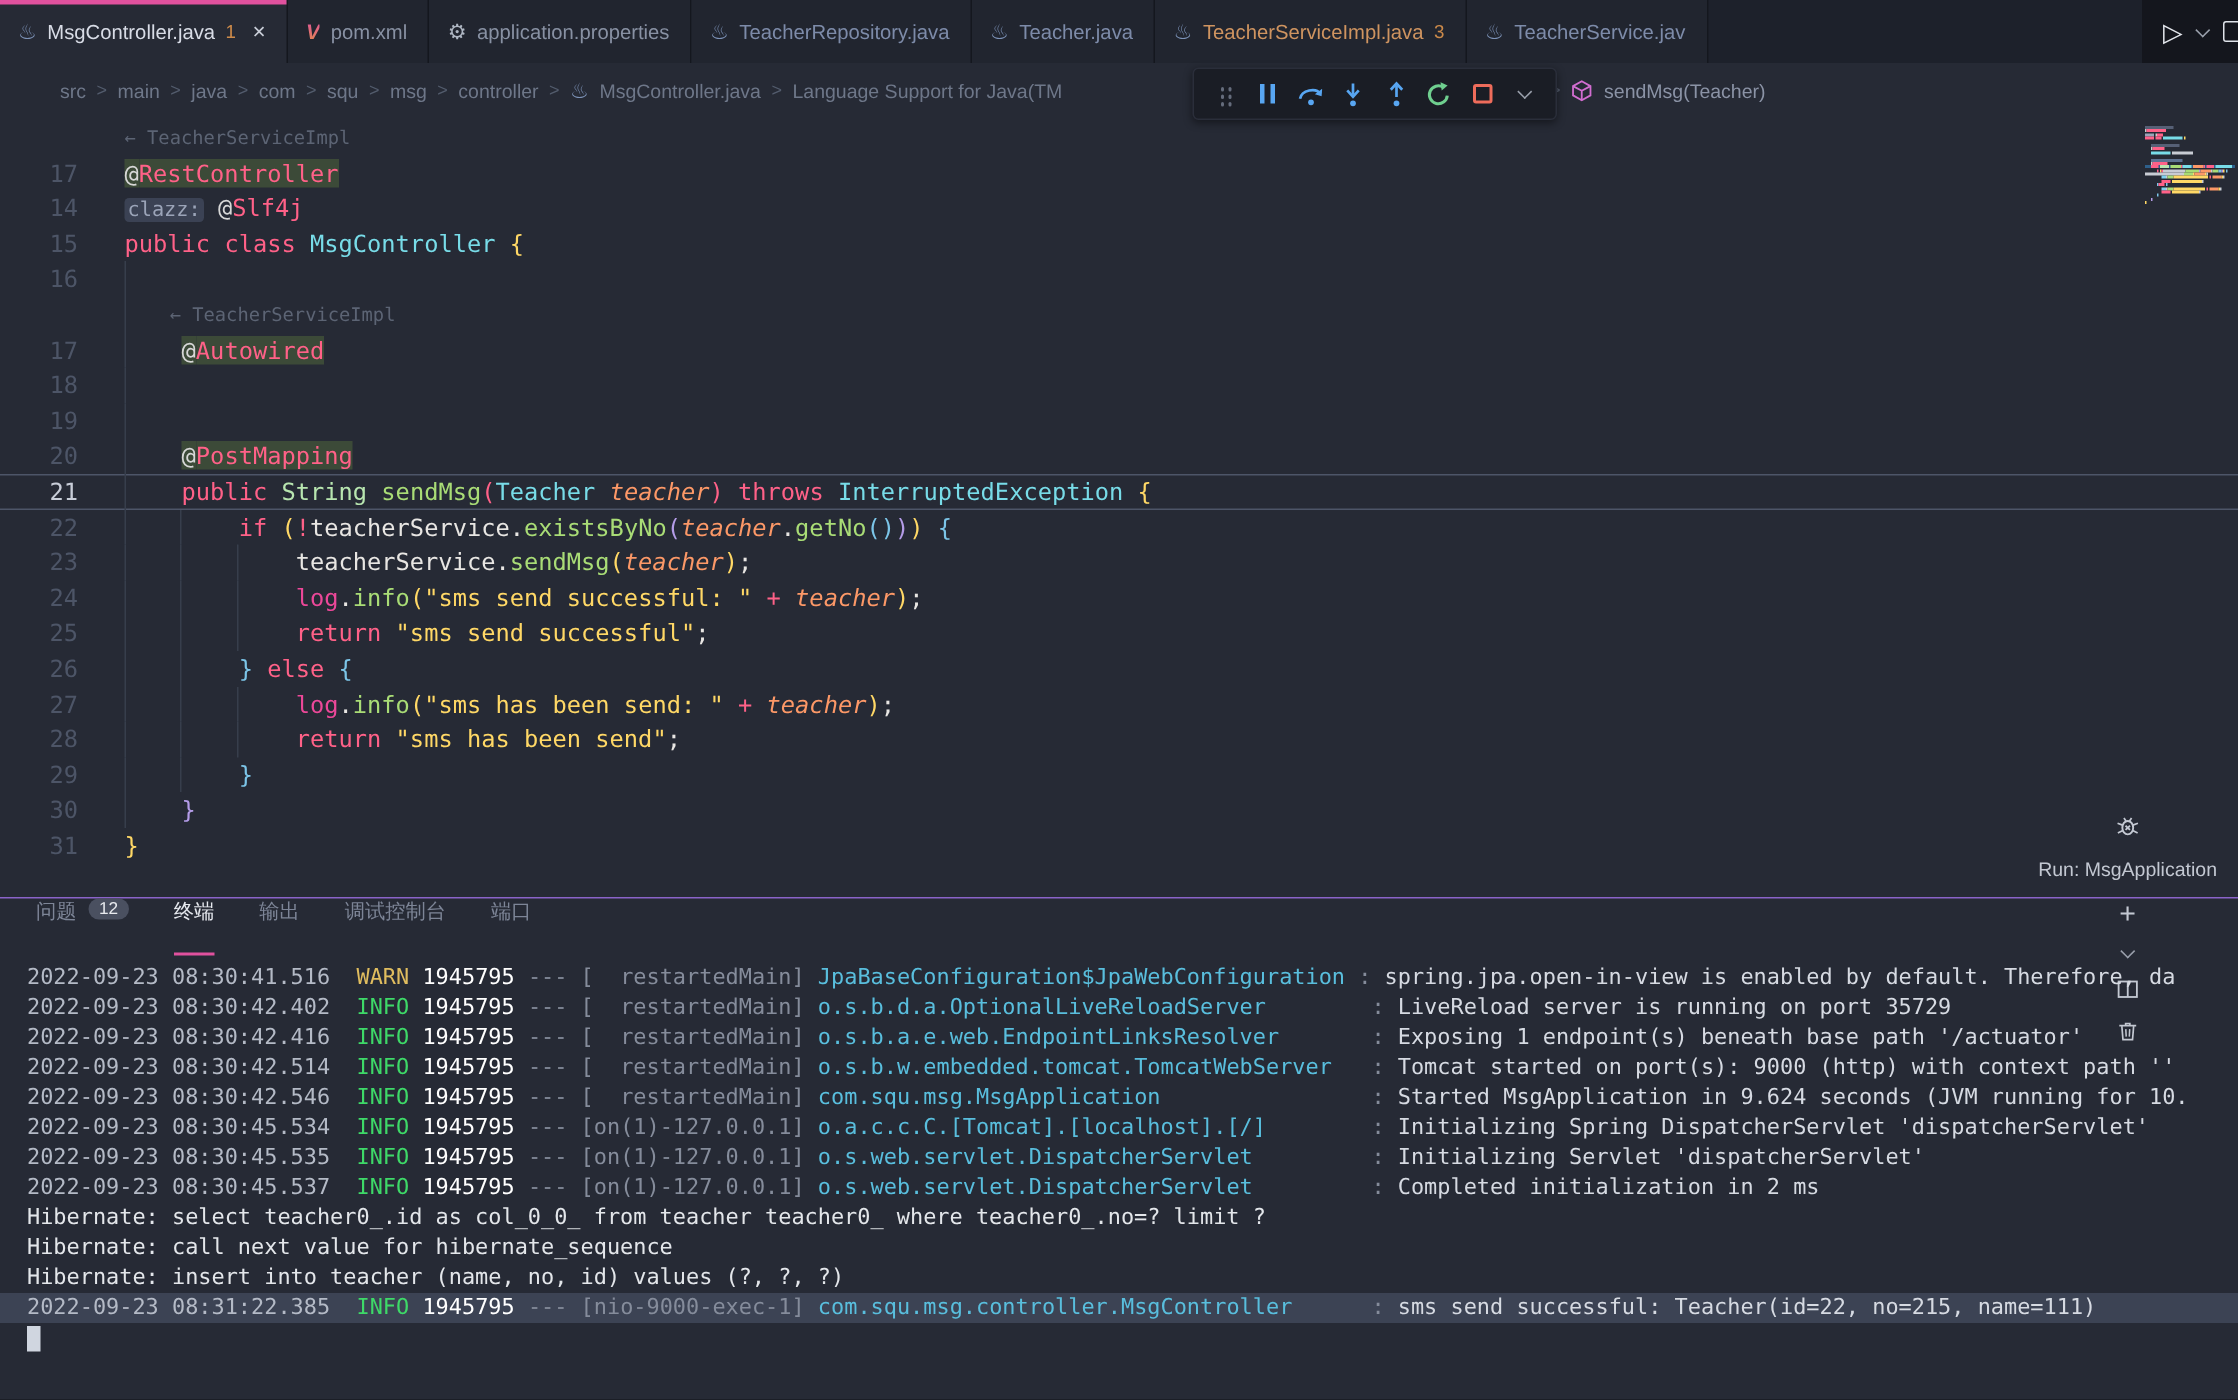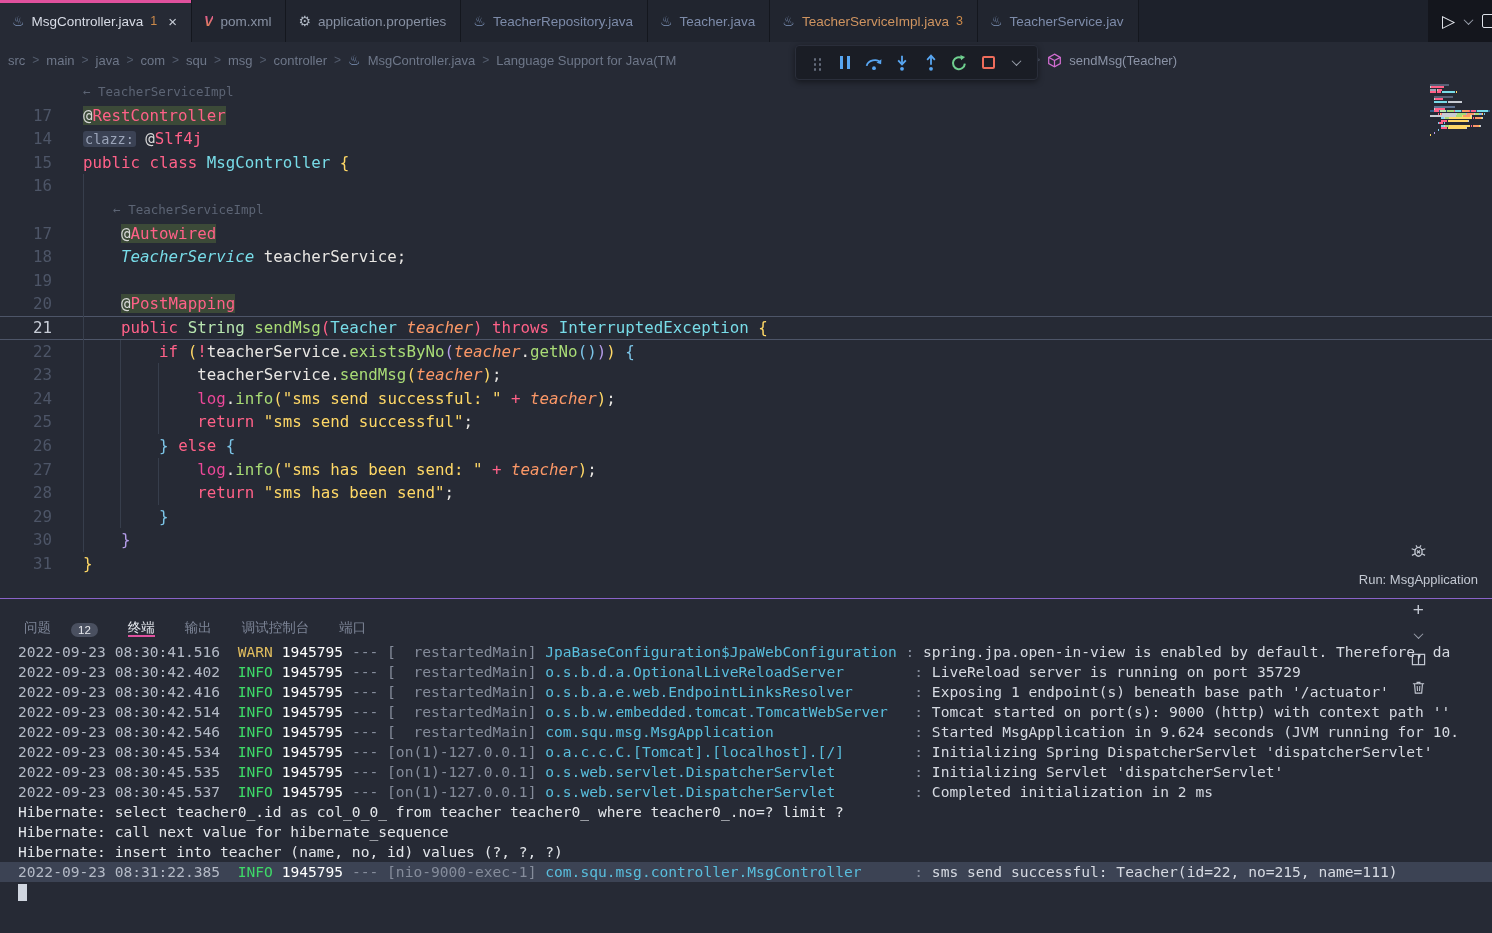--- a/index.html
+++ b/index.html
@@ -33,21 +33,21 @@
     background:linear-gradient(180deg,#e0519e,#e08a4a);
     -webkit-background-clip:text; background-clip:text; color:transparent;
   }
   .ic-gear{ color:#aeb6c2; font-size:14px; }
   .ic-run{ font-size:17px; color:#e6e9ef; line-height:1; }
   .chev{ display:inline-block; width:7px; height:7px; border-right:1.6px solid #9aa0ac;
          border-bottom:1.6px solid #9aa0ac; transform:rotate(45deg) translate(-1px,-1px); }
   .partial-ic{ width:14px; height:14px; border:1.5px solid #dfe3ea; border-radius:2px; margin-right:-10px; }
   
   .breadcrumb-row{
-    height:36px; display:flex; align-items:center; padding-left:8px;
+    height:36px; display:flex; align-items:center; padding-left:40px;
     font-size:13px; color:#6e7789; position:relative; background:#262a35;
   }
   .crumbs{ display:flex; align-items:center; gap:7px; white-space:nowrap; overflow:hidden; }
   .crumb-sep{ color:#535c6d; font-size:12px; }
   .crumb-tail{ position:absolute; left:1022px; top:0; height:36px; display:flex; align-items:center; gap:7px; }
   .sym-label{ color:#8b93a6; }
   
   .debug-toolbar{
     position:absolute; left:795px; top:45px; width:243px; height:35px; z-index:30;
     background:#1a1d25; border:1px solid #2a2e3a; border-radius:4px;
@@ -80,21 +80,21 @@
   .hl{ background:#3c4a38; }
   .inlay{ background:#3b4254; color:#9ba4b8; border-radius:3px; padding:0 2px; font-size:13.5px; }
   .minimap{ position:absolute; right:2px; top:6px; width:60px; }
   .mm-row{ height:2px; margin-bottom:0.4px; white-space:nowrap; font-size:0; }
   .mm-row.cur{ background:#2e5f8a; }
   .mm-row i{ display:inline-block; height:2px; }
   
   .panel{ border-top:1px solid #8a63c9; height:335px; display:flex; flex-direction:column; }
   .panel-header{ height:38px; flex:none; display:flex; align-items:center; padding:0 14px 0 24px; }
   .panel-tabs{ display:flex; align-items:center; gap:30px; font-size:13.5px; color:#7d8597; }
-  .ptab{ display:flex; align-items:flex-end; gap:20px; height:38px; cursor:pointer; }
+  .ptab{ display:flex; align-items:flex-start; gap:8px; height:38px; cursor:pointer; }
   .ptab.active{ color:#e6e9ef; box-shadow:inset 0 -2px 0 #e0519e; }
   .pbadge{ background:#4a5060; color:#e8eaee; border-radius:9px; padding:1px 7px; font-size:11.5px; }
   .panel-right{ margin-left:auto; display:flex; align-items:center; gap:13px; color:#c3c8d2; font-size:13px;flex-direction:column; }
   .plus{ font-size:19px; font-weight:300; line-height:1; }
   
   .terminal{ flex:1; overflow:hidden; padding-top:5px;
     font-family:"DejaVu Sans Mono","Liberation Mono",monospace; font-size:14.6px; }
   .trow{ height:20px; line-height:20px; white-space:pre; padding-left:18px; }
   .trow.hl{ background:#3c4354; }
   .ts{ color:#b4bac6; } .warn{ color:#e0bd5f; } .info{ color:#3ed968; }
@@ -185,21 +185,21 @@
 
   <div class="editor">
     <div class="code-rows">
         <div class="row lens-row"><span class="ln"></span><span class="code"><span class="lens">← TeacherServiceImpl</span></span></div>
         <div class="row"><span class="ln">17</span><span class="code"><span class="at hl">@</span><span class="ann hl">RestController</span></span></div>
         <div class="row"><span class="ln">14</span><span class="code"><span class="inlay">clazz:</span><span class="pl"> </span><span class="at">@</span><span class="ann">Slf4j</span></span></div>
         <div class="row"><span class="ln">15</span><span class="code"><span class="kw">public</span><span class="pl"> </span><span class="kw">class</span><span class="pl"> </span><span class="type">MsgController</span><span class="pl"> </span><span class="b1">{</span></span></div>
         <div class="row"><div class="guide" style="left: 83px;"></div><span class="ln">16</span><span class="code"></span></div>
         <div class="row lens-row"><div class="guide" style="left: 83px;"></div><span class="ln"></span><span class="code"><span class="pl">    </span><span class="lens">← TeacherServiceImpl</span></span></div>
         <div class="row"><div class="guide" style="left: 83px;"></div><span class="ln">17</span><span class="code"><span class="pl">    </span><span class="at hl">@</span><span class="ann hl">Autowired</span></span></div>
-        <div class="row"><div class="guide" style="left: 83px;"></div><span class="ln">18</span><span class="code"><span class="pl">    </span><span class="typeI">TeacherService</span><span class="pl"> </span><span class="pl">teacherService;</span></span></div>
+        <div class="row"><div class="guide" style="left: 83px;"></div><span class="ln">18</span></div>
         <div class="row"><div class="guide" style="left: 83px;"></div><span class="ln">19</span><span class="code"></span></div>
         <div class="row"><div class="guide" style="left: 83px;"></div><span class="ln">20</span><span class="code"><span class="pl">    </span><span class="at hl">@</span><span class="ann hl">PostMapping</span></span></div>
         <div class="row cur"><div class="guide" style="left: 83px;"></div><span class="ln">21</span><span class="code"><span class="pl">    </span><span class="kw">public</span><span class="pl"> </span><span class="gtype">String</span><span class="pl"> </span><span class="fn">sendMsg</span><span class="kw">(</span><span class="type">Teacher</span><span class="pl"> </span><span class="param">teacher</span><span class="kw">)</span><span class="pl"> </span><span class="kw">throws</span><span class="pl"> </span><span class="type">InterruptedException</span><span class="pl"> </span><span class="b1">{</span></span></div>
         <div class="row"><div class="guide" style="left: 83px;"></div><div class="guide" style="left: 120.3px;"></div><span class="ln">22</span><span class="code"><span class="pl">        </span><span class="kw">if</span><span class="pl"> </span><span class="b1">(</span><span class="kw">!</span><span class="pl">teacherService.</span><span class="fn">existsByNo</span><span class="b2">(</span><span class="param">teacher</span><span class="pl">.</span><span class="fn">getNo</span><span class="b3">(</span><span class="b3">)</span><span class="b2">)</span><span class="b1">)</span><span class="pl"> </span><span class="b3">{</span></span></div>
         <div class="row"><div class="guide" style="left: 83px;"></div><div class="guide" style="left: 120.3px;"></div><div class="guide" style="left: 157.6px;"></div><span class="ln">23</span><span class="code"><span class="pl">            teacherService.</span><span class="fn">sendMsg</span><span class="b1">(</span><span class="param">teacher</span><span class="b1">)</span><span class="pl">;</span></span></div>
         <div class="row"><div class="guide" style="left: 83px;"></div><div class="guide" style="left: 120.3px;"></div><div class="guide" style="left: 157.6px;"></div><span class="ln">24</span><span class="code"><span class="pl">            </span><span class="field">log</span><span class="pl">.</span><span class="fn">info</span><span class="b1">(</span><span class="str">"sms send successful: "</span><span class="pl"> </span><span class="kw">+</span><span class="pl"> </span><span class="param">teacher</span><span class="b1">)</span><span class="pl">;</span></span></div>
         <div class="row"><div class="guide" style="left: 83px;"></div><div class="guide" style="left: 120.3px;"></div><div class="guide" style="left: 157.6px;"></div><span class="ln">25</span><span class="code"><span class="pl">            </span><span class="kw">return</span><span class="pl"> </span><span class="str">"sms send successful"</span><span class="pl">;</span></span></div>
         <div class="row"><div class="guide" style="left: 83px;"></div><div class="guide" style="left: 120.3px;"></div><span class="ln">26</span><span class="code"><span class="pl">        </span><span class="b3">}</span><span class="pl"> </span><span class="kw">else</span><span class="pl"> </span><span class="b3">{</span></span></div>
         <div class="row"><div class="guide" style="left: 83px;"></div><div class="guide" style="left: 120.3px;"></div><div class="guide" style="left: 157.6px;"></div><span class="ln">27</span><span class="code"><span class="pl">            </span><span class="field">log</span><span class="pl">.</span><span class="fn">info</span><span class="b1">(</span><span class="str">"sms has been send: "</span><span class="pl"> </span><span class="kw">+</span><span class="pl"> </span><span class="param">teacher</span><span class="b1">)</span><span class="pl">;</span></span></div>
         <div class="row"><div class="guide" style="left: 83px;"></div><div class="guide" style="left: 120.3px;"></div><div class="guide" style="left: 157.6px;"></div><span class="ln">28</span><span class="code"><span class="pl">            </span><span class="kw">return</span><span class="pl"> </span><span class="str">"sms has been send"</span><span class="pl">;</span></span></div>

